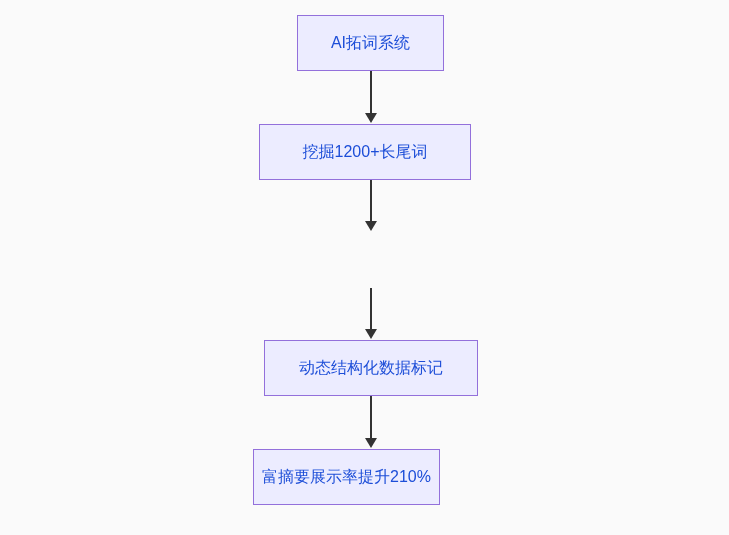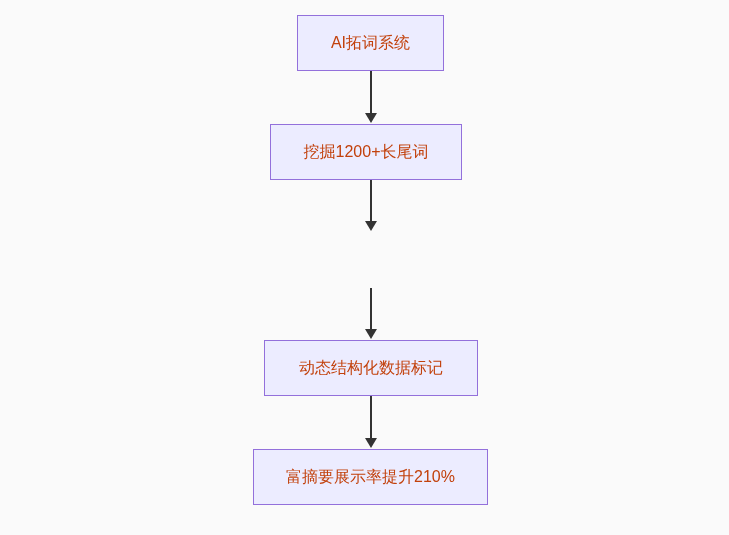--- a/index.html
+++ b/index.html
@@ -19,33 +19,33 @@
     left: 0;
     top: 0;
     width: 729px;
     height: 535px;
   }
   .node {
     position: absolute;
     box-sizing: border-box;
     background: #ECECFF;
     border: 1px solid #9370DB;
-    color: #c2410c;
+    color: #1d4ed8;
     font-size: 16px;
     display: flex;
     align-items: center;
     justify-content: center;
     text-align: center;
     line-height: 1.2;
   }
   .node-1 { left: 297px; top: 15px;  width: 147px; height: 56px; }
-  .node-2 { left: 270px; top: 124px; width: 192px; height: 56px; }
+  .node-2 { left: 259px; top: 124px; width: 212px; height: 56px; }
   .node-3 { left: 260px; top: 232px; width: 221px; height: 56px; }
   .node-4 { left: 264px; top: 340px; width: 214px; height: 56px; text-align: center; }
-  .node-5 { left: 253px; top: 449px; width: 235px; height: 56px; }
+  .node-5 { left: 253px; top: 449px; width: 187px; height: 56px; }
 
   .edge {
     position: absolute;
     left: 364px;           
     width: 14px;
   }
   .edge-1 { top: 71px;  height: 52px; }
   .edge-2 { top: 180px; height: 51px; }
   .edge-3 { top: 288px; height: 51px; }
   .edge-4 { top: 396px; height: 52px; }

